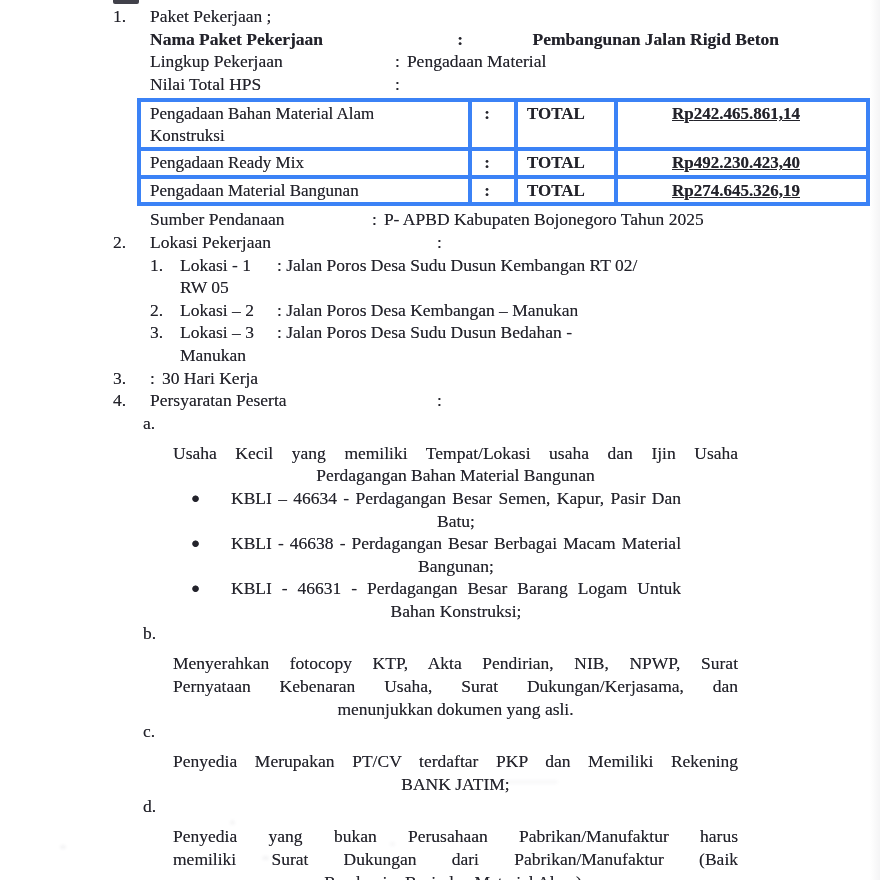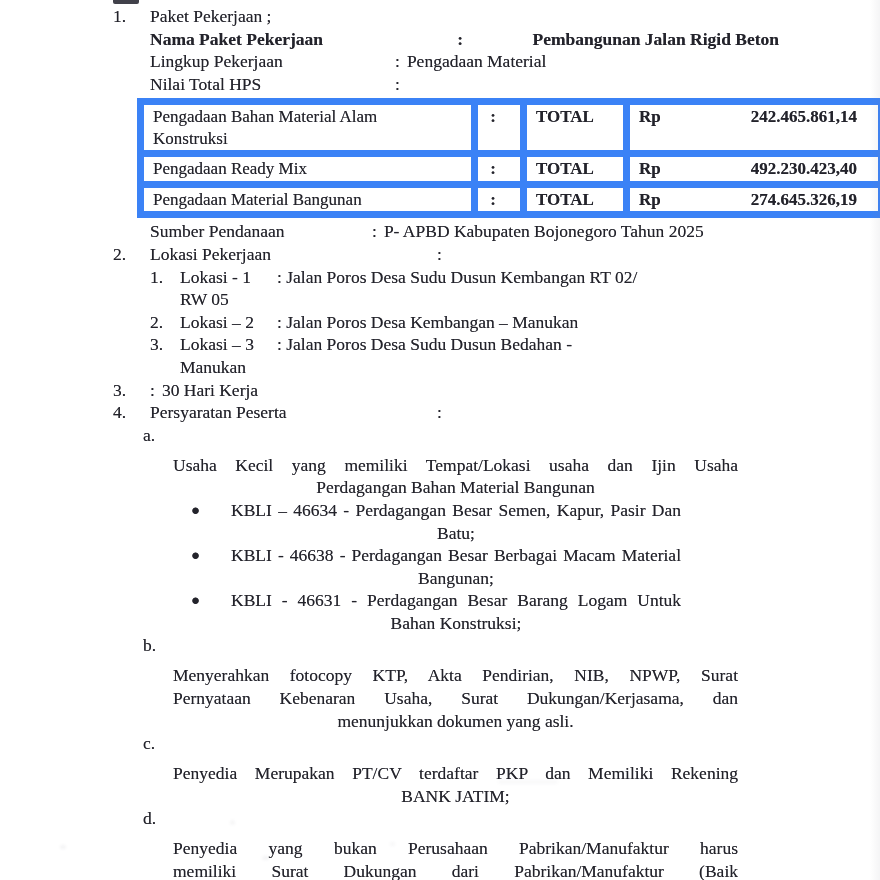--- a/index.html
+++ b/index.html
@@ -38,31 +38,31 @@
   
   table.hps {
     border-collapse: collapse;
     margin: 3px 0 2px -13px;
     width: 653px;
     table-layout: fixed;
     font-size: 17px;
     line-height: 21.5px;
   }
   table.hps td {
-    border: 7px solid #3b82f6;
+    border: 4px solid #3b82f6;
     vertical-align: top;
     padding: 1px 21px 1px 9px;
     margin-left: 21px;
   }
   td.c-desc  { width: 297px; }
   td.c-colon { width: 12px; text-align: center; font-weight: 700; padding-left: 2px; padding-right: 2px; }
   td.c-total { width: 66px; font-weight: 700; }
   td.c-amt   { width: 218px; font-weight: 700; }
   tr.tall td { height: 42px; }
-  .amt-wrap { display: flex; justify-content: space-between; }
+  .amt-wrap { display: flex; justify-content: center; text-decoration: underline; }
   .amt-wrap .rp { flex: 0 0 auto; }
   .amt-wrap .val { flex: 0 0 auto; text-align: right; }
 
   
   .loc-row { display: flex; }
   .loc-num { width: 30px; flex: 0 0 30px; }
   .loc-body { flex: 1 1 auto; min-width: 0; }
   .loc-l1 { display: flex; }
   .loc-label { width: 97px; flex: 0 0 97px; }
 

